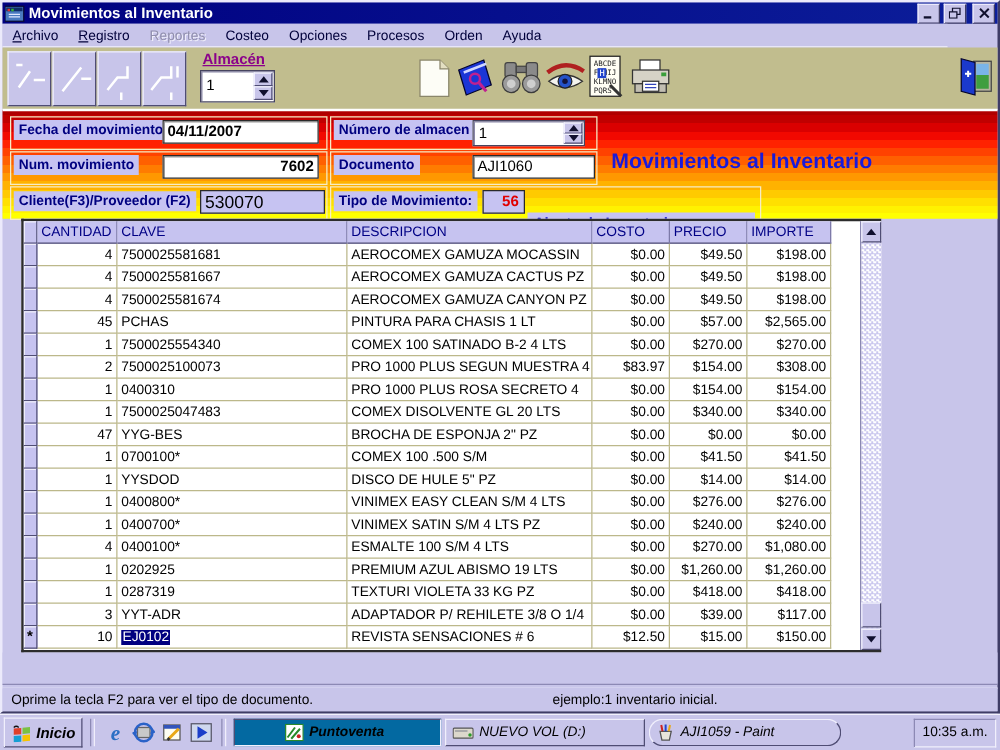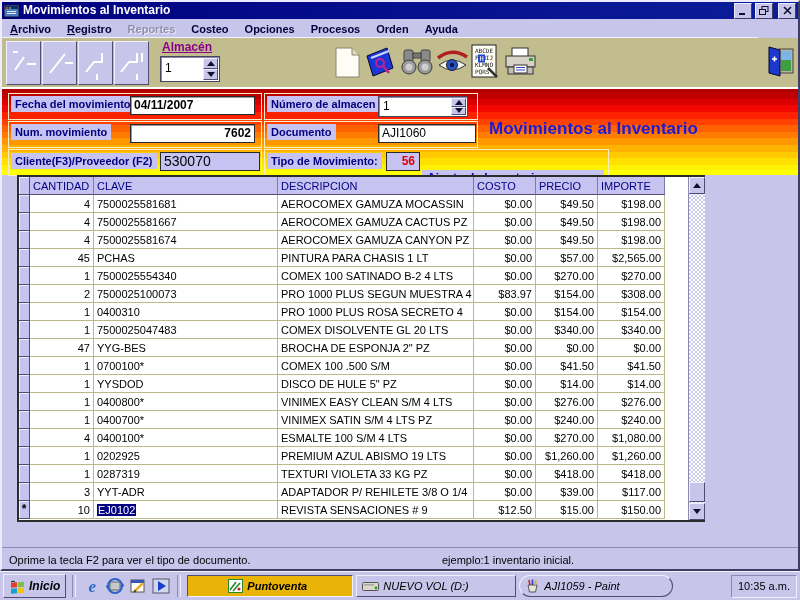--- a/index.html
+++ b/index.html
@@ -13,21 +13,21 @@
     border-right:2px solid #3f3d66;border-bottom:2px solid #3f3d66;}
   .titlebar{position:absolute;left:0;top:0;width:796px;height:17px;
     background:linear-gradient(90deg,#000080,#0c1e9a);display:flex;align-items:center;gap:3px;padding:0 2px;box-sizing:border-box;}
   .titlebar .title{color:#fff;font-weight:bold;font-size:12px;flex:1;white-space:nowrap;line-height:15px;}
   .winbtn{width:16px;height:14px;background:#c8c5ea;border-top:1px solid #eceafb;border-left:1px solid #eceafb;
     border-right:1px solid #3f3d66;border-bottom:1px solid #3f3d66;display:flex;align-items:center;justify-content:center;}
   .winbtn.close{margin-left:2px;}
 
   
   .menubar{position:absolute;left:0;top:17px;width:756px;height:19px;background:#c8c5ea;
-    display:flex;align-items:center;font-size:11px;color:#00003a;border-bottom:1px solid #f2f1fc;box-sizing:border-box;font-weight:bold;}
+    display:flex;align-items:center;font-size:11px;color:#00003a;border-bottom:1px solid #f2f1fc;box-sizing:border-box;}
   .menu-item{padding:3px 8px 2px;white-space:nowrap;}
   .menu-item.ul1::first-letter{text-decoration:underline;}
   .menu-item.disabled{color:#908ead;text-shadow:1px 1px 0 #efeefb;}
 
   
   .toolbar{position:absolute;left:0;top:36px;width:796px;height:50px;background:#c1bd8e;border-bottom:1px solid #fff;box-sizing:border-box;}
   .navrow{position:absolute;left:4px;top:3px;display:flex;gap:1px;}
   .navbtn{width:33px;height:42px;background:#c8c5ea;border-top:1px solid #f0effc;border-left:1px solid #f0effc;
     border-right:1px solid #4f4d74;border-bottom:1px solid #4f4d74;display:flex;align-items:center;justify-content:center;}
   .tool-label{position:absolute;left:160px;top:2px;color:#8b008b;font-weight:bold;font-size:12px;text-decoration:underline;}
@@ -90,21 +90,21 @@
 
   
   .taskbar{position:absolute;left:0;top:571px;width:800px;height:29px;background:#c8c5ea;
     border-top:1px solid #f2f1fc;box-sizing:border-box;display:flex;align-items:center;padding:0 3px;gap:3px;}
   .raised{background:#c8c5ea;border-top:1px solid #f0effc;border-left:1px solid #f0effc;
     border-right:1px solid #4f4d74;border-bottom:1px solid #4f4d74;font-style:italic;}
   .start-btn{height:22px;display:flex;align-items:center;gap:3px;padding:0 5px;font-weight:bold;font-size:12px;}
   .tb-sep{width:2px;height:22px;border-left:1px solid #8c89b4;border-right:1px solid #f0eefb;margin:0 3px;}
   .qicon{width:20px;height:20px;display:flex;align-items:center;justify-content:center;}
   .task{height:22px;display:flex;align-items:center;gap:4px;padding:0 5px;font-size:11px;box-sizing:border-box;white-space:nowrap;overflow:hidden;}
-  .task.active{background:#eab308;border-top:1px solid #4f4d74;border-left:1px solid #4f4d74;
+  .task.active{background:#0369a1;border-top:1px solid #4f4d74;border-left:1px solid #4f4d74;
     border-right:1px solid #f0effc;border-bottom:1px solid #f0effc;font-weight:bold;padding-left:40px;}
   .tray{margin-left:auto;width:64px;height:21px;border-top:1px solid #8c89b4;border-left:1px solid #8c89b4;
     border-right:1px solid #f0effc;border-bottom:1px solid #f0effc;display:flex;align-items:center;justify-content:center;font-size:11px;}
   .ie-e{font-family:"Liberation Serif","DejaVu Serif",serif;font-style:italic;font-weight:bold;font-size:17px;color:#2b6fc4;line-height:1;}
 </style>
 </head>
 <body>
 
 <div id="desktop">
   <div id="app-window">
@@ -453,21 +453,21 @@
             <div class="gcell">YYT-ADR</div>
             <div class="gcell">ADAPTADOR P/ REHILETE 3/8 O 1/4</div>
             <div class="gcell num">$0.00</div>
             <div class="gcell num">$39.00</div>
             <div class="gcell num">$117.00</div>
           </div>
           <div class="grow">
             <div class="gcell sel">*</div>
             <div class="gcell num">10</div>
             <div class="gcell"><span class="hl">EJ0102</span></div>
-            <div class="gcell">REVISTA SENSACIONES # 9</div>
+            <div class="gcell">REVISTA SENSACIONES # 6</div>
             <div class="gcell num">$12.50</div>
             <div class="gcell num">$15.00</div>
             <div class="gcell num">$150.00</div>
           </div>
         </div>
 
       <div class="vscroll">
         <div class="sbtn" style="top:0;">
             <span class="tri-up"></span>
           </div>

